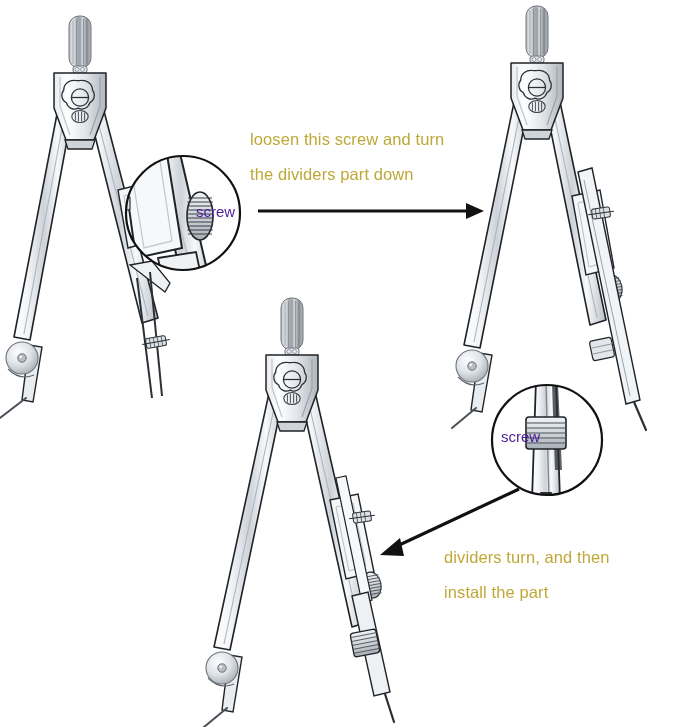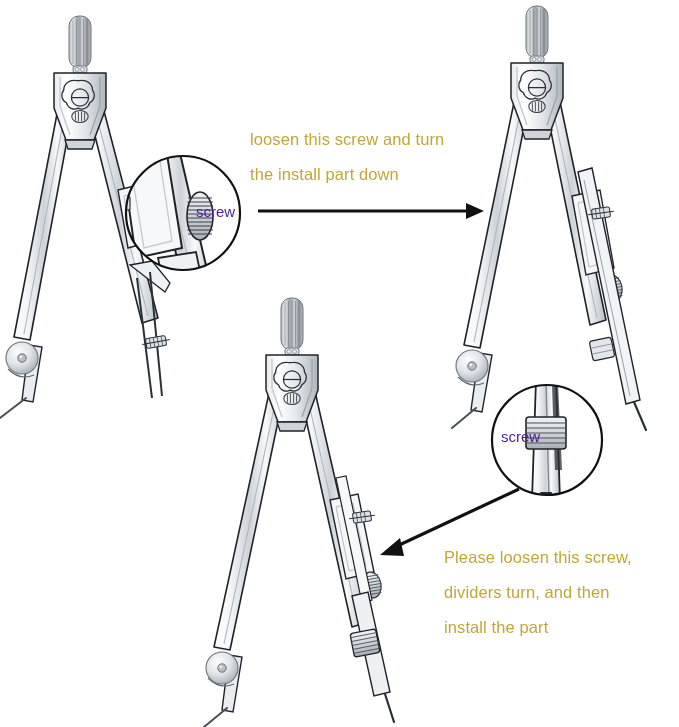--- a/index.html
+++ b/index.html
@@ -10,21 +10,20 @@
   }
   body {
     font-family: "Liberation Sans", sans-serif;
   }
   #stage {
     position: relative;
     width: 679px;
     height: 727px;
     background: #ffffff;
     overflow: hidden;
-    border-radius: 25px;
   }
   .layer {
     position: absolute;
     left: 0;
     top: 0;
     width: 679px;
     height: 727px;
   }
   .ann {
     position: absolute;
@@ -349,25 +348,24 @@
       <path d="M 466 203 L 484 211 L 466 219 Z" fill="#111111"></path>
     </g>
     <g>
       <line x1="519" y1="489" x2="395" y2="547" stroke="#111111" stroke-width="3.2"></line>
       <path d="M 400 538 L 380 555 L 404 556 Z" fill="#111111"></path>
     </g>
   </svg>
 
   <div class="ann" id="note-top">
     <span class="ann-line">loosen this screw and turn</span>
-    <span class="ann-line">the install part down</span>
+    <span class="ann-line">the dividers part down</span>
   </div>
 
   <div class="ann" id="note-bot">
-    <span class="ann-line">Please loosen this screw,</span>
     <span class="ann-line">dividers turn, and then</span>
     <span class="ann-line">install the part</span>
   </div>
 
   <div class="screw-lbl" id="screw-lbl-1">screw</div>
   <div class="screw-lbl" id="screw-lbl-2">screw</div>
 
 </div>
 
 </body></html>

